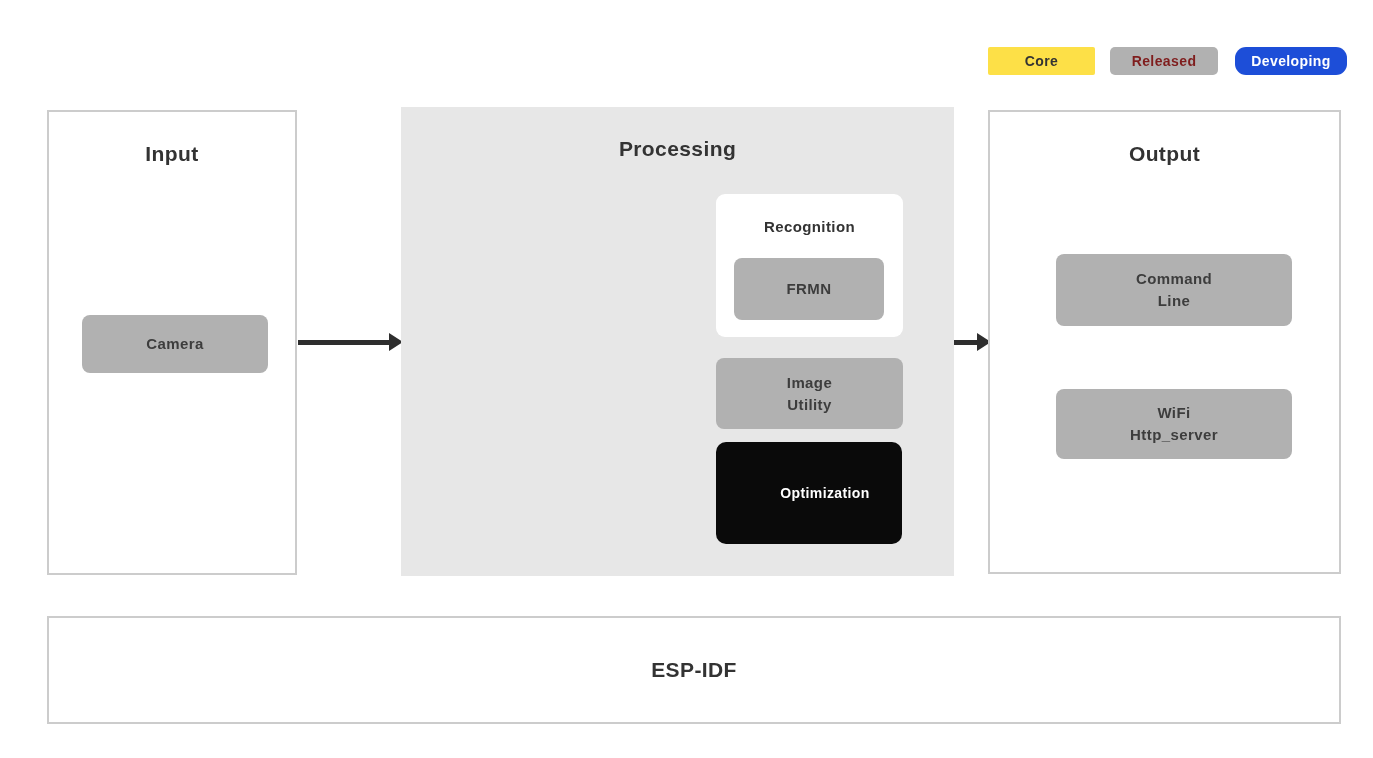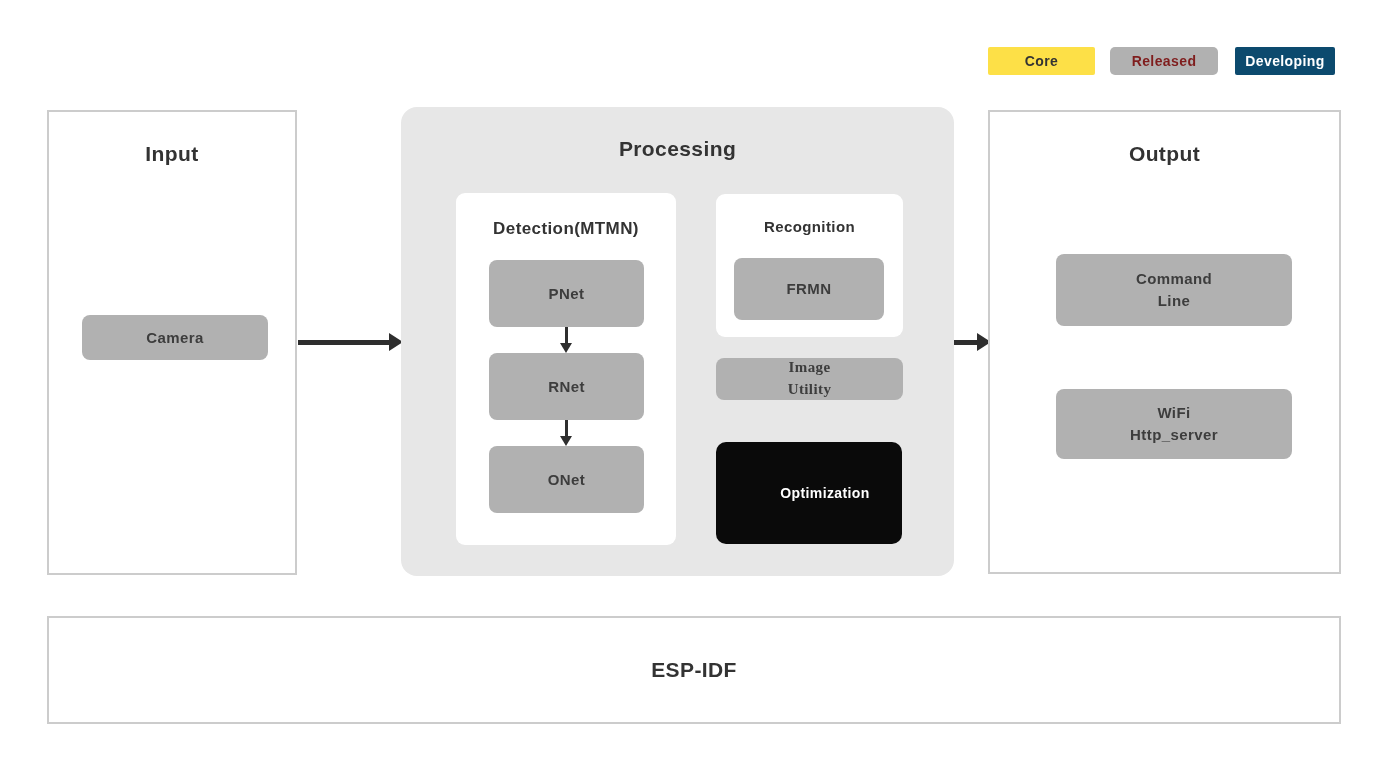--- a/index.html
+++ b/index.html
@@ -17,21 +17,21 @@
     position: absolute;
     top: 47px;
     height: 28px;
     display: flex; align-items: center; justify-content: center;
     font-weight: bold;
     font-size: 14px;
     letter-spacing: 0.4px;
   }
   .legend-core       { left: 988px;  width: 107px; background: #fde047; color: #333333; border-radius: 2px; }
   .legend-released   { left: 1110px; width: 108px; background: #b1b1b1; color: #7f1d1d; border-radius: 5px; }
-  .legend-developing { left: 1235px; width: 100px; background: #0c4a6e; color: #ffffff; border-radius: 2px; }
+  .legend-developing { left: 1235px; width: 112px; background: #1d4ed8; color: #ffffff; border-radius: 11px; }
 
   
   .panel {
     position: absolute;
     background: #ffffff;
     border: 2px solid #cccccc;
     box-sizing: border-box;
   }
   .panel-input  { left: 47px;  top: 110px; width: 250px;  height: 465px; }
   .panel-output { left: 988px; top: 110px; width: 353px;  height: 464px; }
@@ -52,21 +52,21 @@
     font-size: 21px;
     color: #333333;
     letter-spacing: 0.4px;
   }
 
   
   .panel-processing {
     position: absolute;
     left: 401px; top: 107px; width: 553px; height: 469px;
     background: #e7e7e7;
-    border-radius: 16px;
+    border-radius: 0;
     box-sizing: border-box;
   }
 
   .white-card {
     position: absolute;
     background: #ffffff;
     border-radius: 9px;
   }
   .card-detection   { left: 55px;  top: 86px; width: 220px; height: 352px; }
   .card-recognition { left: 315px; top: 87px; width: 187px; height: 143px; }
@@ -89,27 +89,27 @@
     text-align: center;
     font-weight: bold;
     font-size: 15px;
     letter-spacing: 0.4px;
     line-height: 1.45;
     box-sizing: border-box;
   }
   .block-gray  { background: #b1b1b1; color: #3d3d3d; border-radius: 8px; }
   .block-black { background: #0a0a0a; color: #ffffff; border-radius: 10px; font-size: 14px; padding-left: 32px; }
 
-  .block-camera  { left: 33px;  top: 203px; width: 186px; height: 45px; }   
+  .block-camera  { left: 33px;  top: 203px; width: 186px; height: 58px; }   
   .block-stage   { left: 33px;  width: 155px; height: 67px; }               
   .stage-0 { top: 67px;  }
   .stage-1 { top: 160px; }
   .stage-2 { top: 253px; }
   .block-frmn    { left: 18px;  top: 64px;  width: 150px; height: 62px; }   
-  .block-utility { left: 315px; top: 251px; width: 187px; height: 42px; font-family: Liberation Serif, serif; }   
+  .block-utility { left: 315px; top: 251px; width: 187px; height: 71px; }   
   .block-optim   { left: 315px; top: 335px; width: 186px; height: 102px; }  
   .block-command { left: 66px;  top: 142px; width: 236px; height: 72px; }   
   .block-wifi    { left: 66px;  top: 277px; width: 236px; height: 70px; }   
 
   
   .h-arrow { position: absolute; }
   .h-arrow .stem { position: absolute; background: #2e2e2e; height: 5px; top: 7px; left: 0; }
   .h-arrow .head {
     position: absolute; top: 0; width: 0; height: 0;
     border-top: 9px solid transparent;
@@ -151,40 +151,20 @@
 </div>
 
 <div class="h-arrow arrow-input-processing">
   <span class="stem"></span>
   <span class="head"></span>
 </div>
 
 <div class="panel-processing">
   <span class="section-title">Processing</span>
 
-  <div class="white-card card-detection">
-    <span class="card-title detection-title">Detection(MTMN)</span>
-    <div class="block block-gray block-stage stage-0">
-      <span>PNet</span>
-    </div>
-    <div class="v-arrow v-arrow-1">
-      <span class="stem"></span>
-      <span class="head"></span>
-    </div>
-    <div class="block block-gray block-stage stage-1">
-      <span>RNet</span>
-    </div>
-    <div class="v-arrow v-arrow-2">
-      <span class="stem"></span>
-      <span class="head"></span>
-    </div>
-    <div class="block block-gray block-stage stage-2">
-      <span>ONet</span>
-    </div>
-  </div>
 
   <div class="white-card card-recognition">
     <span class="card-title recognition-title">Recognition</span>
     <div class="block block-gray block-frmn">
       <span>FRMN</span>
     </div>
   </div>
 
   <div class="block block-gray block-utility">
     <span>Image</span>

